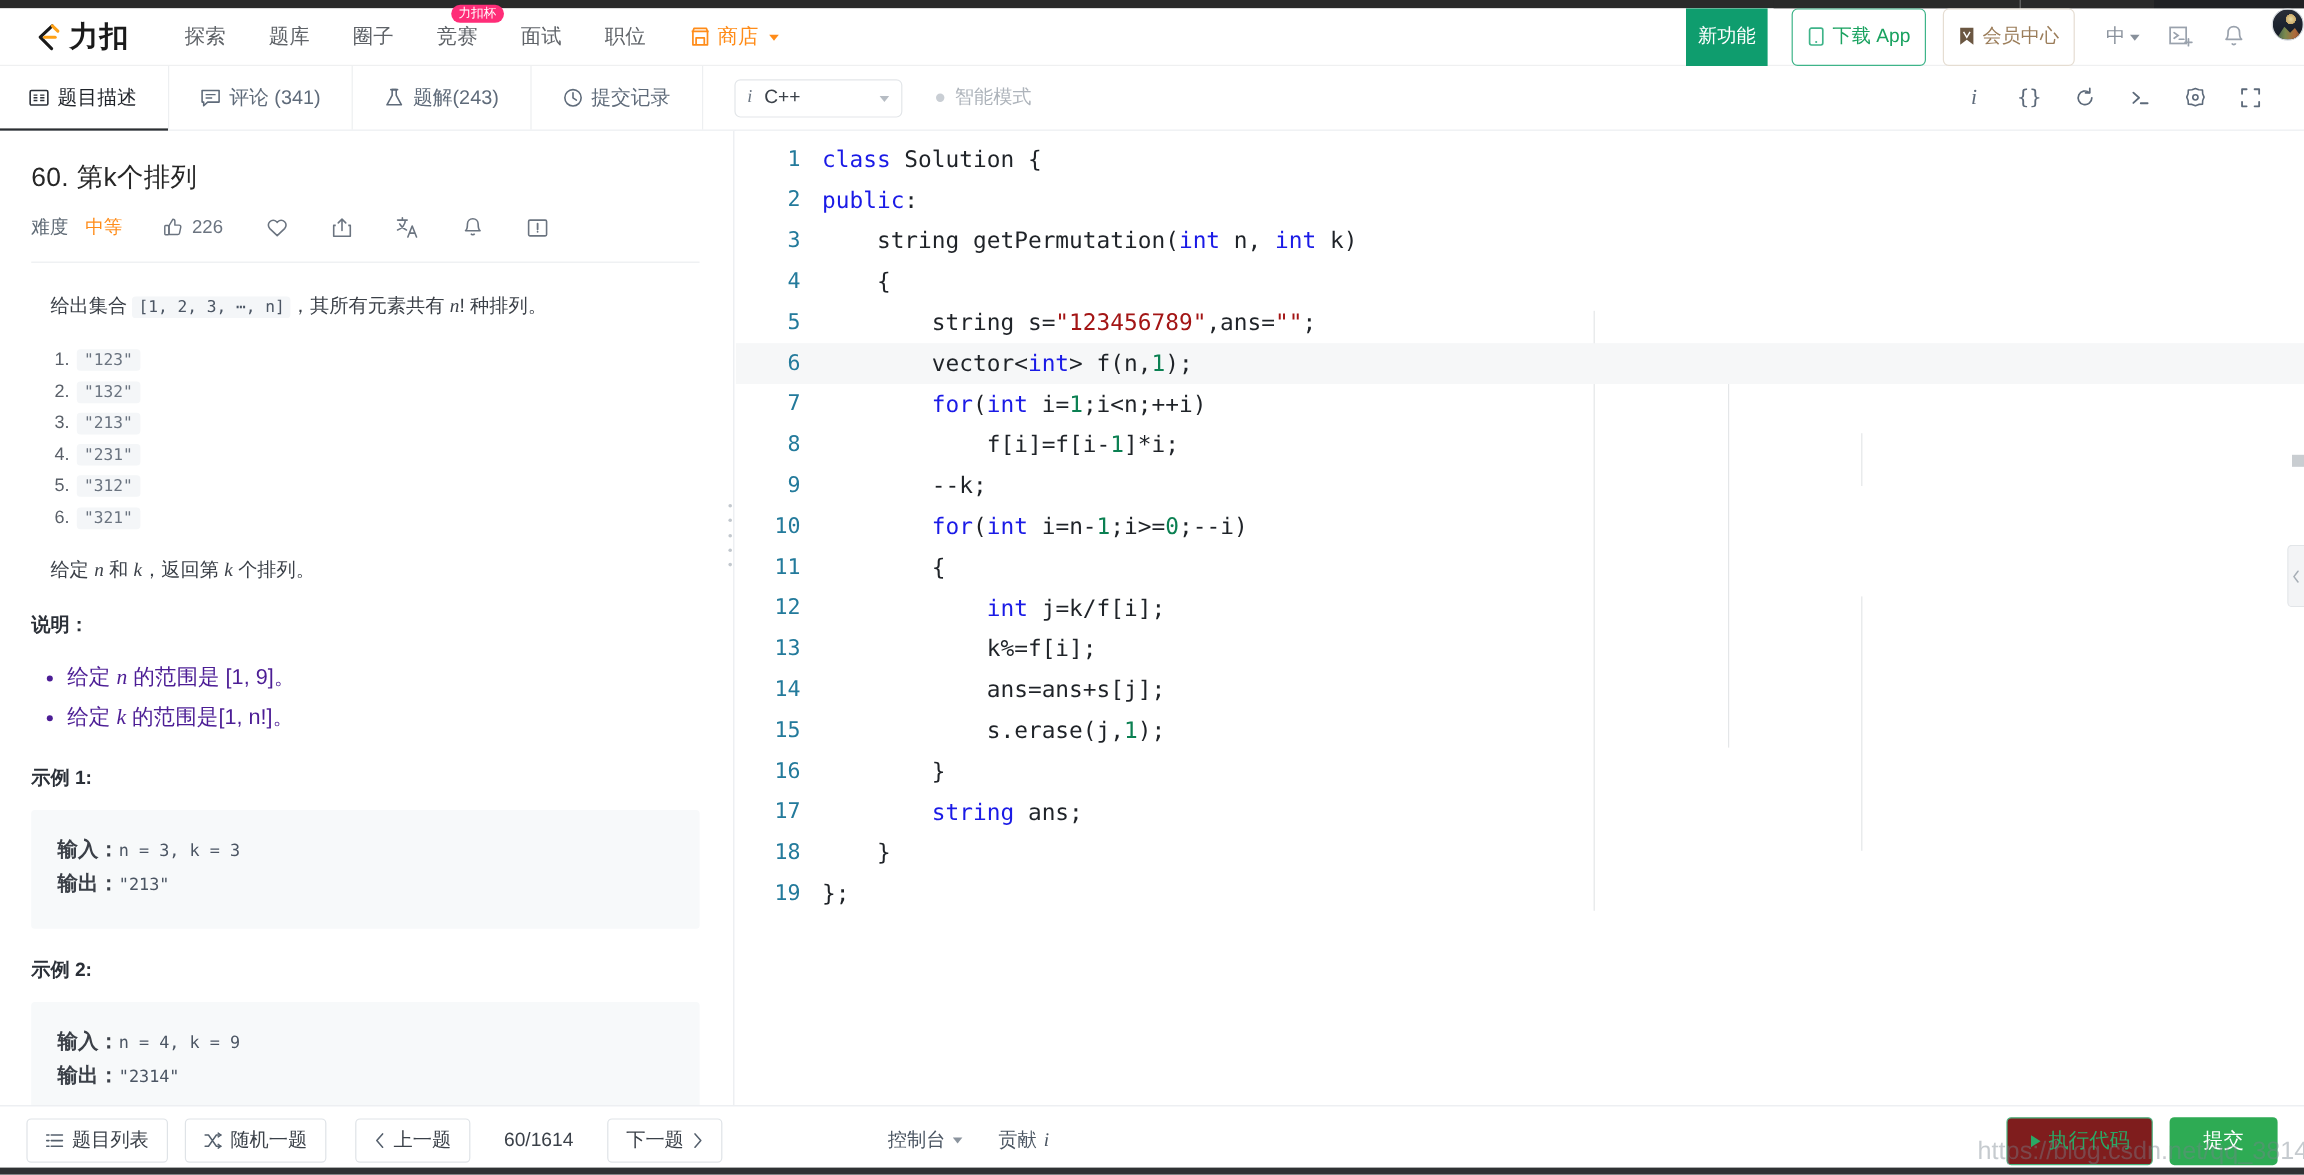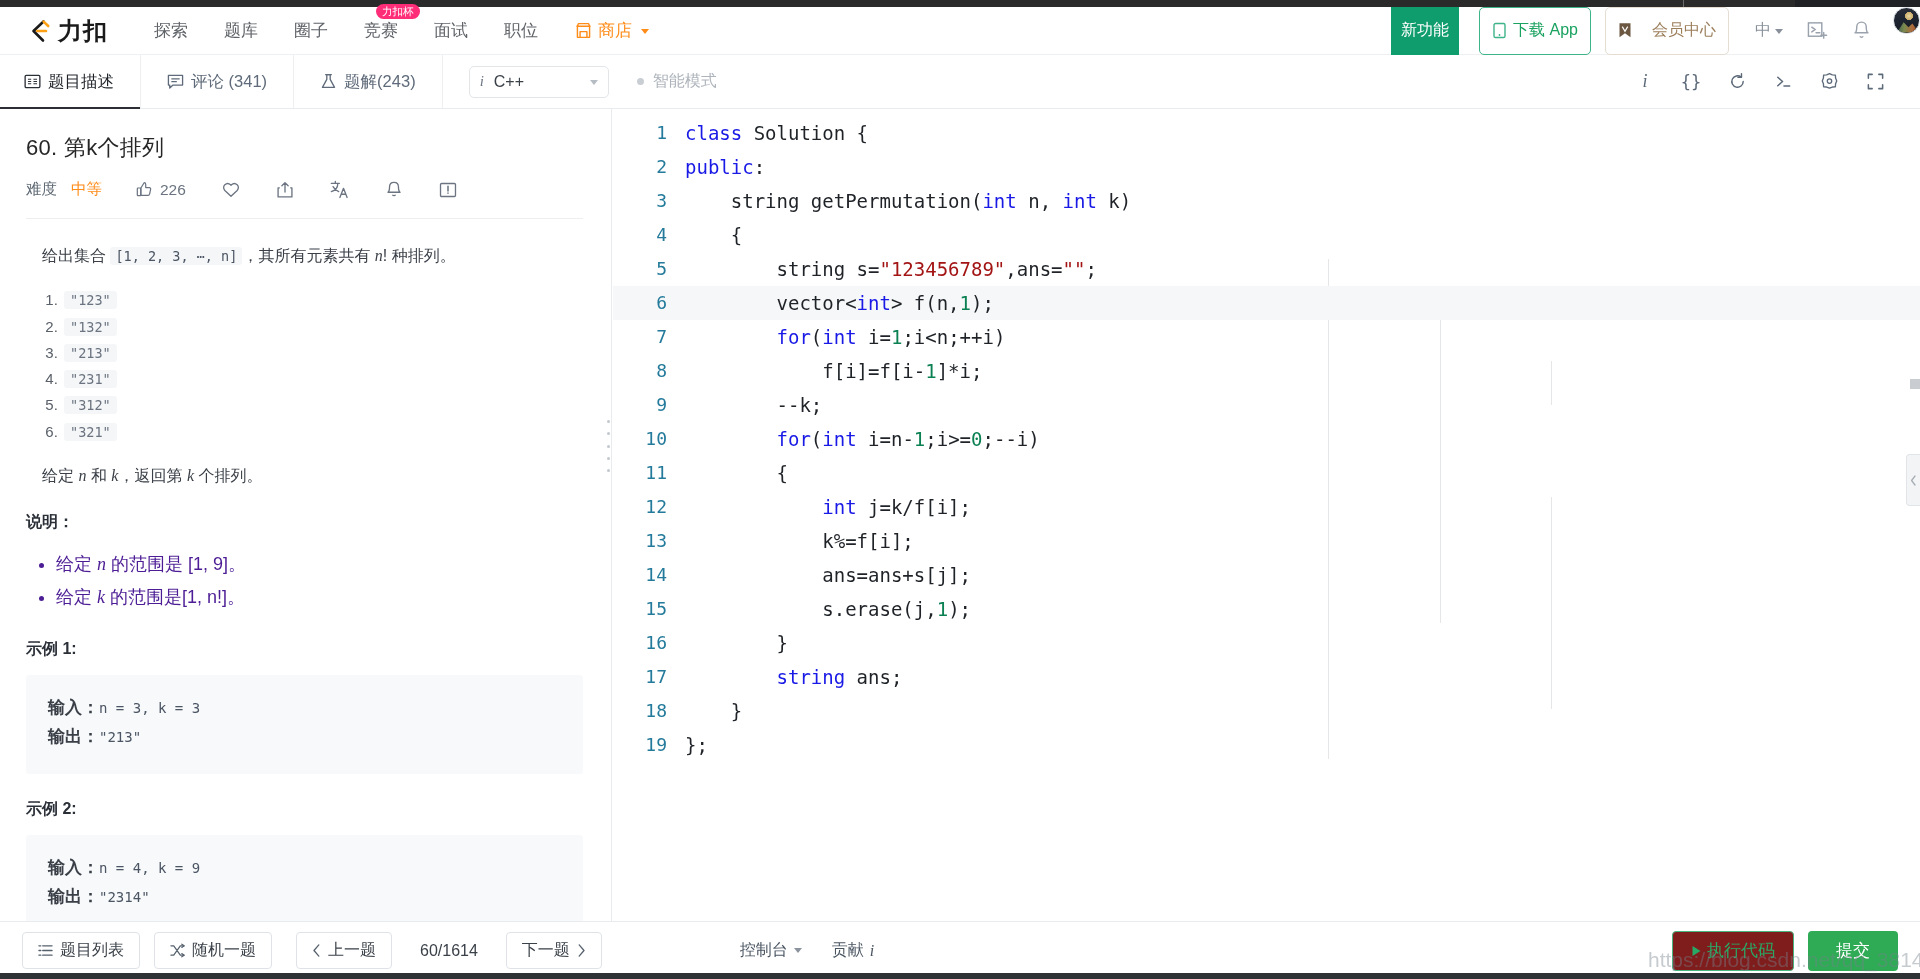--- a/index.html
+++ b/index.html
@@ -73,21 +73,21 @@
     border-left:34px solid #0f9d6e; border-right:34px solid #0f9d6e;
     border-bottom:10px solid transparent;
   }
   .btn-outline {
     display:flex; align-items:center; gap:6px;
     border:1px solid #3eb489; color:#1aa260; border-radius:5px;
     padding:6px 12px; font-size:16px; cursor:pointer; background:#fff;
     white-space:nowrap;
   }
   .btn-vip {
-    display:flex; align-items:center; gap:20px;
+    display:flex; align-items:center; gap:6px;
     border:1px solid #e5ddd2; color:#9b7d5a; border-radius:5px;
     padding:6px 12px; font-size:16px; cursor:pointer; background:#fff;
     margin-left:14px; white-space:nowrap;
   }
   .lang {
     display:flex; align-items:center; color:#88909b; font-size:16px;
     margin-left:26px; cursor:pointer;
   }
   .nav-icon {
     margin-left:24px; color:#9aa2ad; cursor:pointer;
@@ -390,20 +390,29 @@
       <span>评论 (341)</span>
     </div>
     <div class="tab">
       <span>
         <svg width="17" height="17" viewBox="0 0 18 18">
           <path d="M7.2 1.8v5L2.6 15.2h12.8L10.8 6.8v-5z" fill="none" stroke="#5f6b7a" stroke-width="1.4" stroke-linejoin="round"></path>
           <path d="M6 1.8h6" stroke="#5f6b7a" stroke-width="1.4" stroke-linecap="round"></path>
         </svg>
       </span>
       <span>题解(243)</span>
+    </div>
+    <div class="tab">
+      <span>
+        <svg width="17" height="17" viewBox="0 0 18 18">
+          <circle cx="9" cy="9" r="7.2" fill="none" stroke="#5f6b7a" stroke-width="1.4"></circle>
+          <path d="M9 4.6V9l3 2" fill="none" stroke="#5f6b7a" stroke-width="1.4" stroke-linecap="round"></path>
+        </svg>
+      </span>
+      <span>提交记录</span>
     </div>
 
     <div class="lang-select">
       <span class="var-i" style="color:#6c7784;font-size:15px;">i</span>
       <span>C++</span>
       <span class="caret-down" style="margin-left:auto;color:#b6bcc3;"></span>
     </div>
     <div class="smart-mode">
       <span class="dot"></span>
       <span>智能模式</span>

